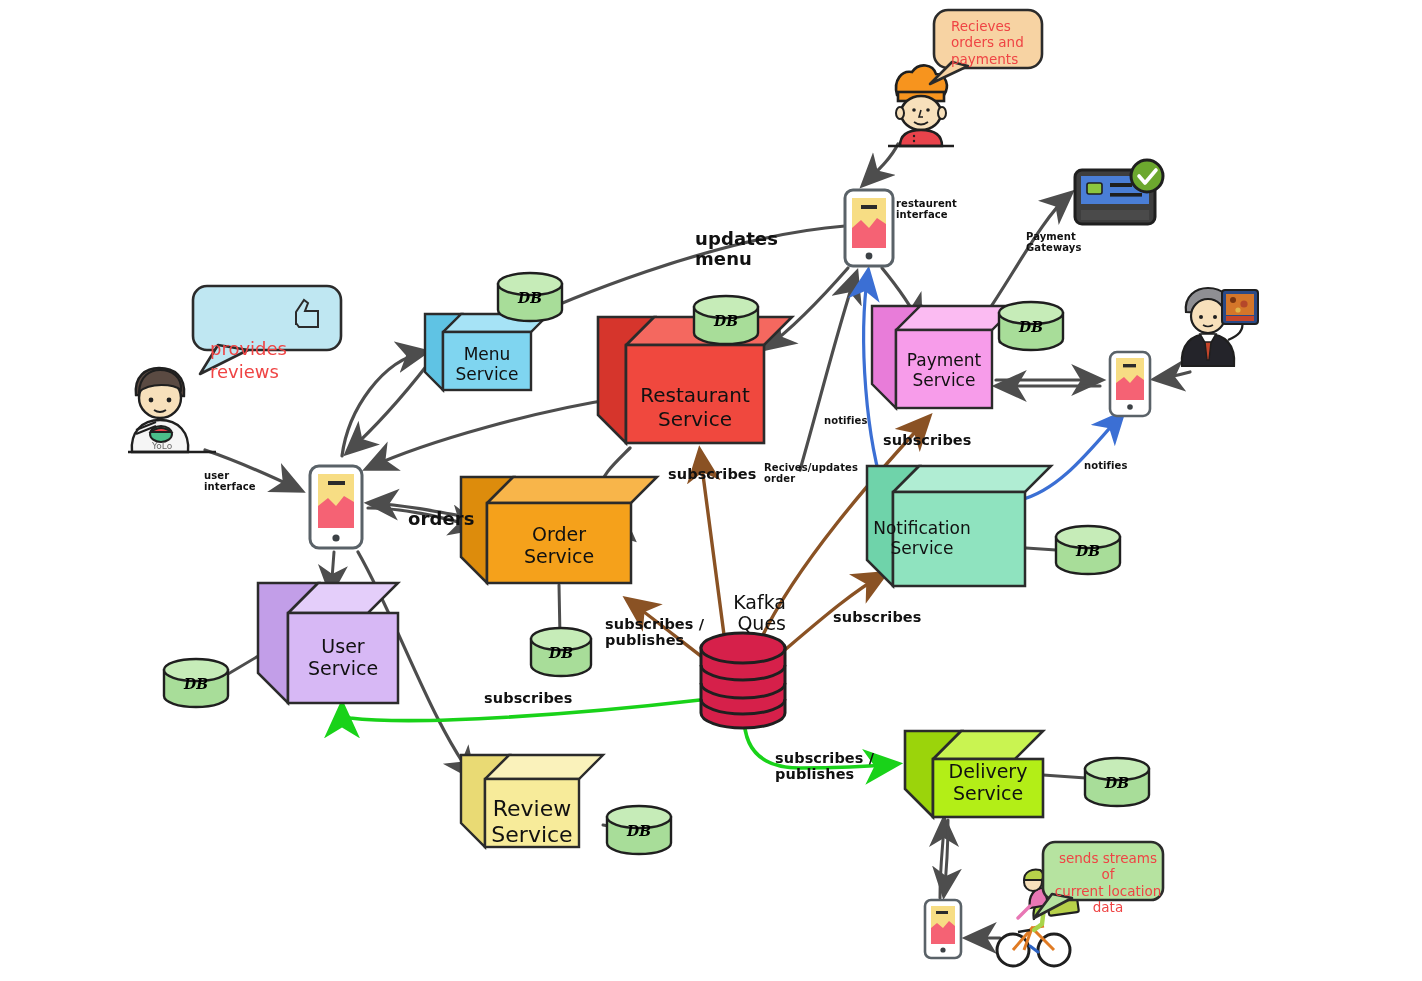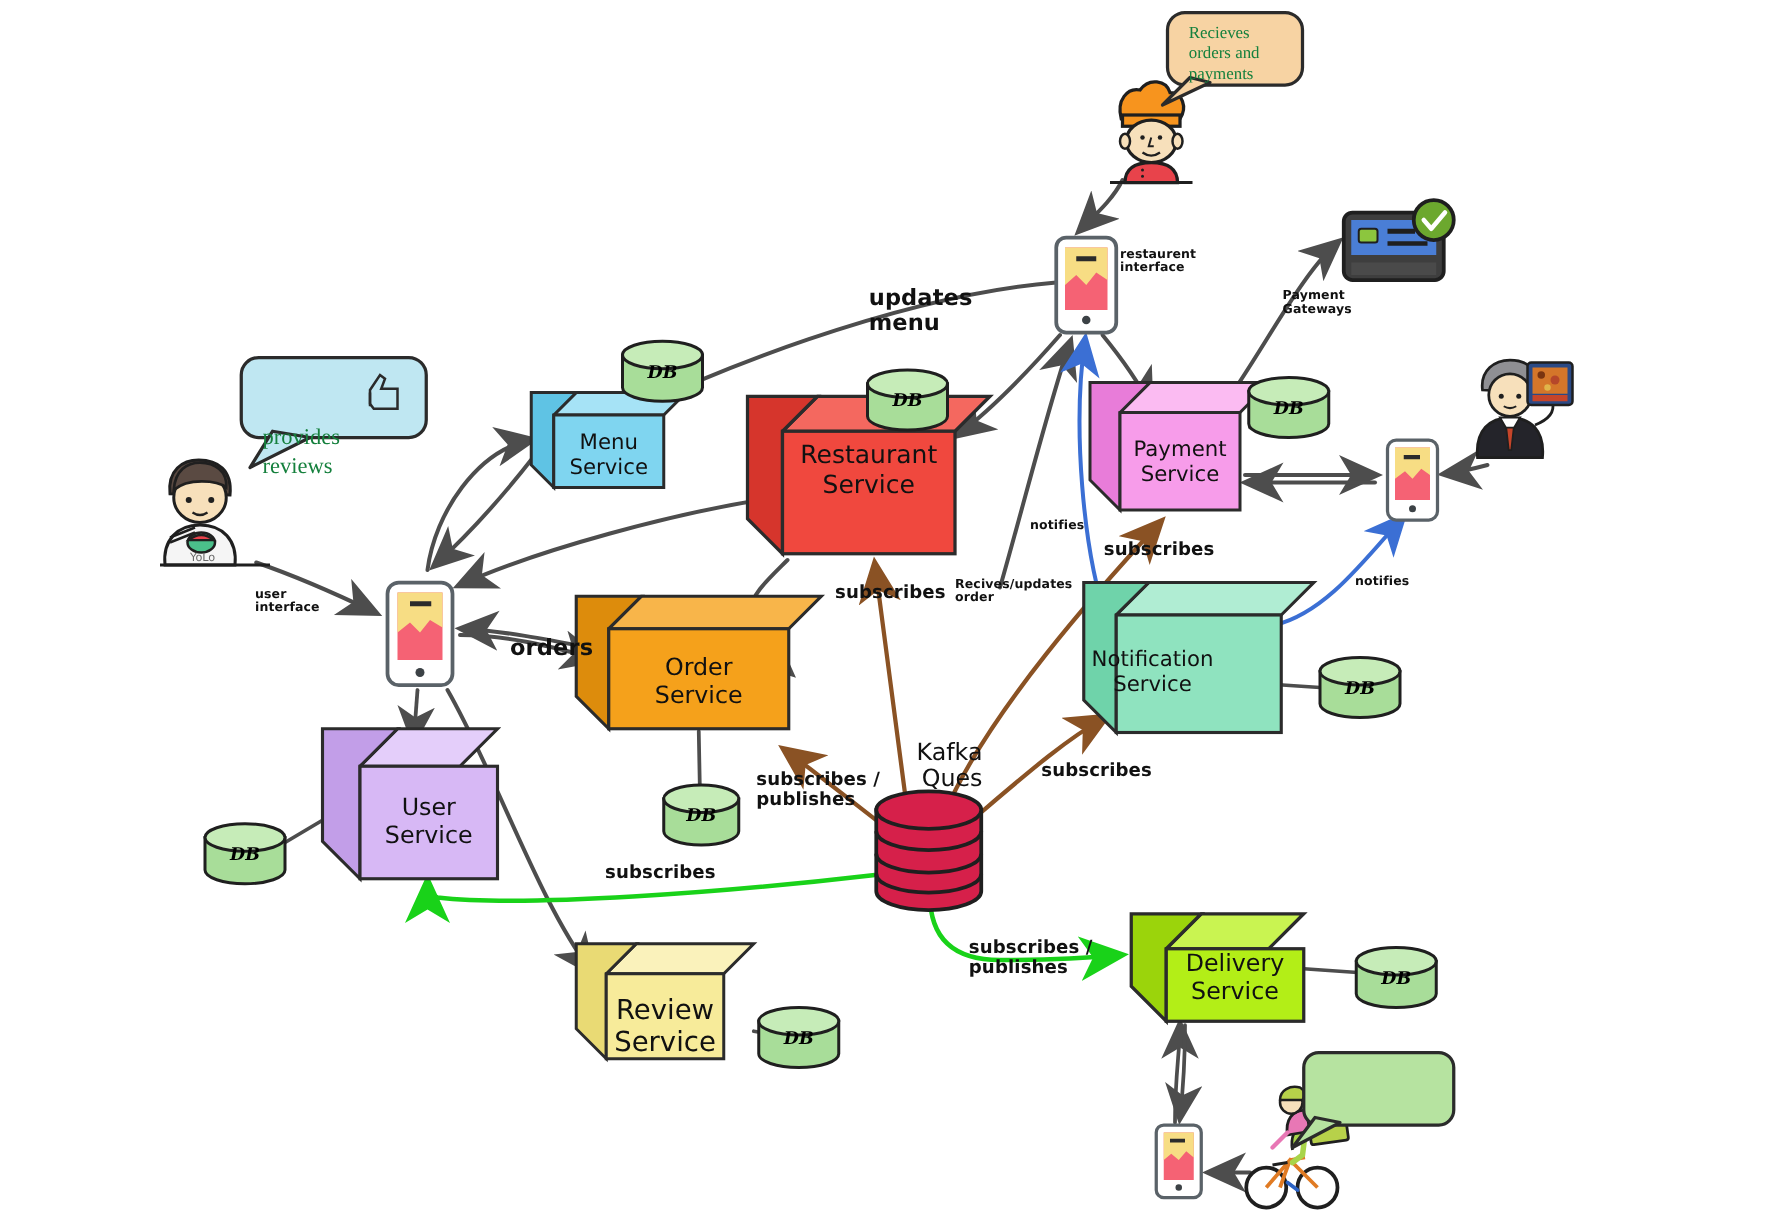--- a/index.html
+++ b/index.html
@@ -28,21 +28,21 @@
     pointer-events:none;
   }
   .db-label{
     position:absolute;z-index:3;text-align:center;
     font-size:14px;font-weight:700;color:#000000;font-style:italic;
     font-family:"DejaVu Serif","Liberation Serif",serif;
     pointer-events:none;
   }
   .bubble-text{
     position:absolute;z-index:4;
-    font-size:13.5px;color:#15803d;line-height:1.22;white-space:pre-line;font-family:Liberation Serif, serif;
+    font-size:13.5px;color:#ef4444;line-height:1.22;white-space:pre-line;
   }
   .kafka-title{
     position:absolute;z-index:3;font-size:19px;color:#111;
     line-height:1.1;white-space:pre-line;text-align:right;
   }
   .hit{position:absolute;z-index:5;background:transparent;}
 </style>
 </head>
 <body>
 
@@ -340,21 +340,21 @@
     </g>
 
     <g>
       <rect x="1043" y="842" width="120" height="58" rx="12" fill="#b6e3a0" stroke="#2b2b2b" stroke-width="2.6"></rect>
       <path d="M1052,894 L1034,918 L1072,898 Z" fill="#b6e3a0" stroke="#2b2b2b" stroke-width="2.6" stroke-linejoin="round"></path>
     </g>
   </svg>
 
   <div class="box-label" style="left:443px;top:344px;width:88px;">Menu
 Service</div>
-  <div class="box-label" style="left:626px;top:352px;width:138px;font-size:20px;">Restaurant
+  <div class="box-label" style="left:626px;top:384px;width:138px;font-size:20px;">Restaurant
 Service</div>
   <div class="box-label" style="left:896px;top:350px;width:96px;font-size:17px;">Payment
 Service</div>
   <div class="box-label" style="left:487px;top:523px;width:144px;font-size:19px;">Order
 Service</div>
   <div class="box-label" style="left:856px;top:518px;width:132px;font-size:17px;">Notification
 Service</div>
   <div class="box-label" style="left:288px;top:635px;width:110px;font-size:19px;">User
 Service</div>
   <div class="box-label" style="left:482px;top:796px;width:100px;font-size:22px;">Review
@@ -394,19 +394,22 @@
 publishes</div>
   <div class="label edge-label" style="left:484px;top:690px;">subscribes</div>
   <div class="label edge-label" style="left:775px;top:750px;">subscribes /
 publishes</div>
 
   <div class="bubble-text" style="left:951px;top:18px;width:92px;">Recieves
 orders and
 payments</div>
   <div class="bubble-text" style="left:210px;top:294px;width:100px;font-size:18px;line-height:1.25;margin-top:44px;">provides
 reviews</div>
+  <div class="bubble-text" style="left:1052px;top:850px;width:112px;text-align:center;">sends streams of
+current location
+data</div>
 
   <div class="hit" style="left:888px;top:68px;width:70px;height:82px;"></div>
   <div class="hit" style="left:126px;top:364px;width:96px;height:92px;"></div>
   <div class="hit" style="left:1178px;top:284px;width:86px;height:86px;"></div>
   <div class="hit" style="left:996px;top:866px;width:86px;height:102px;"></div>
 
 </div>
 
 </body></html>

